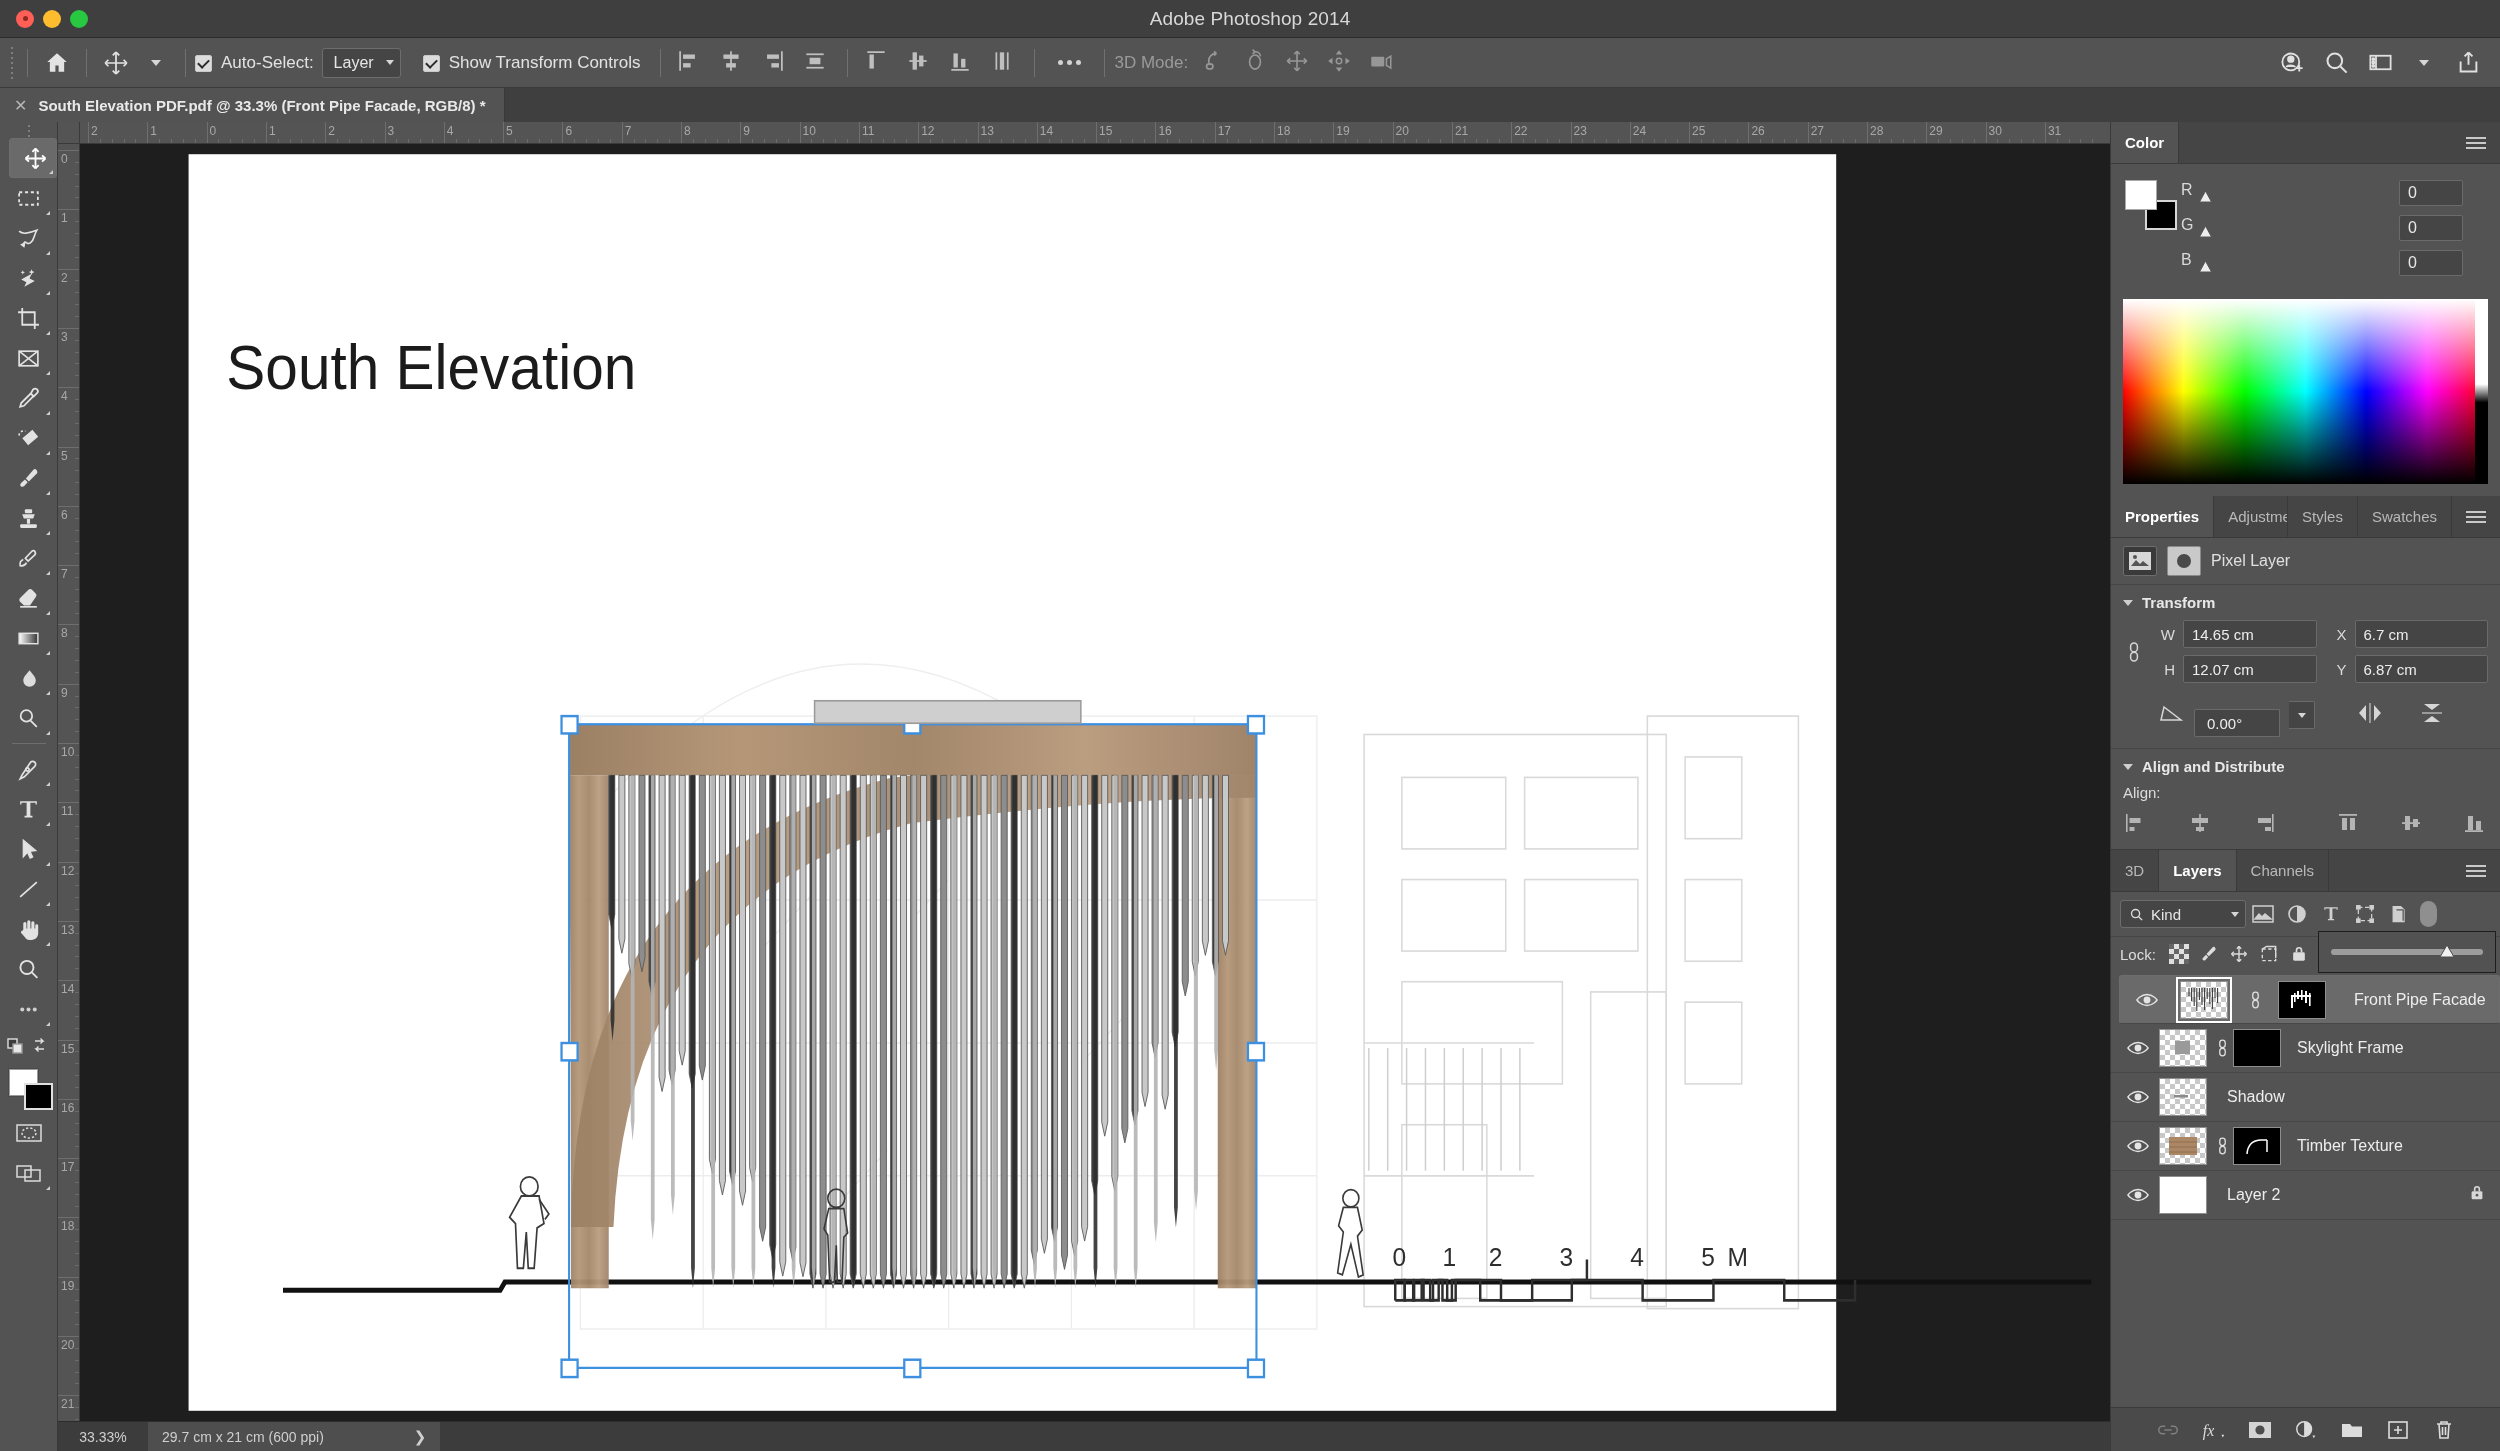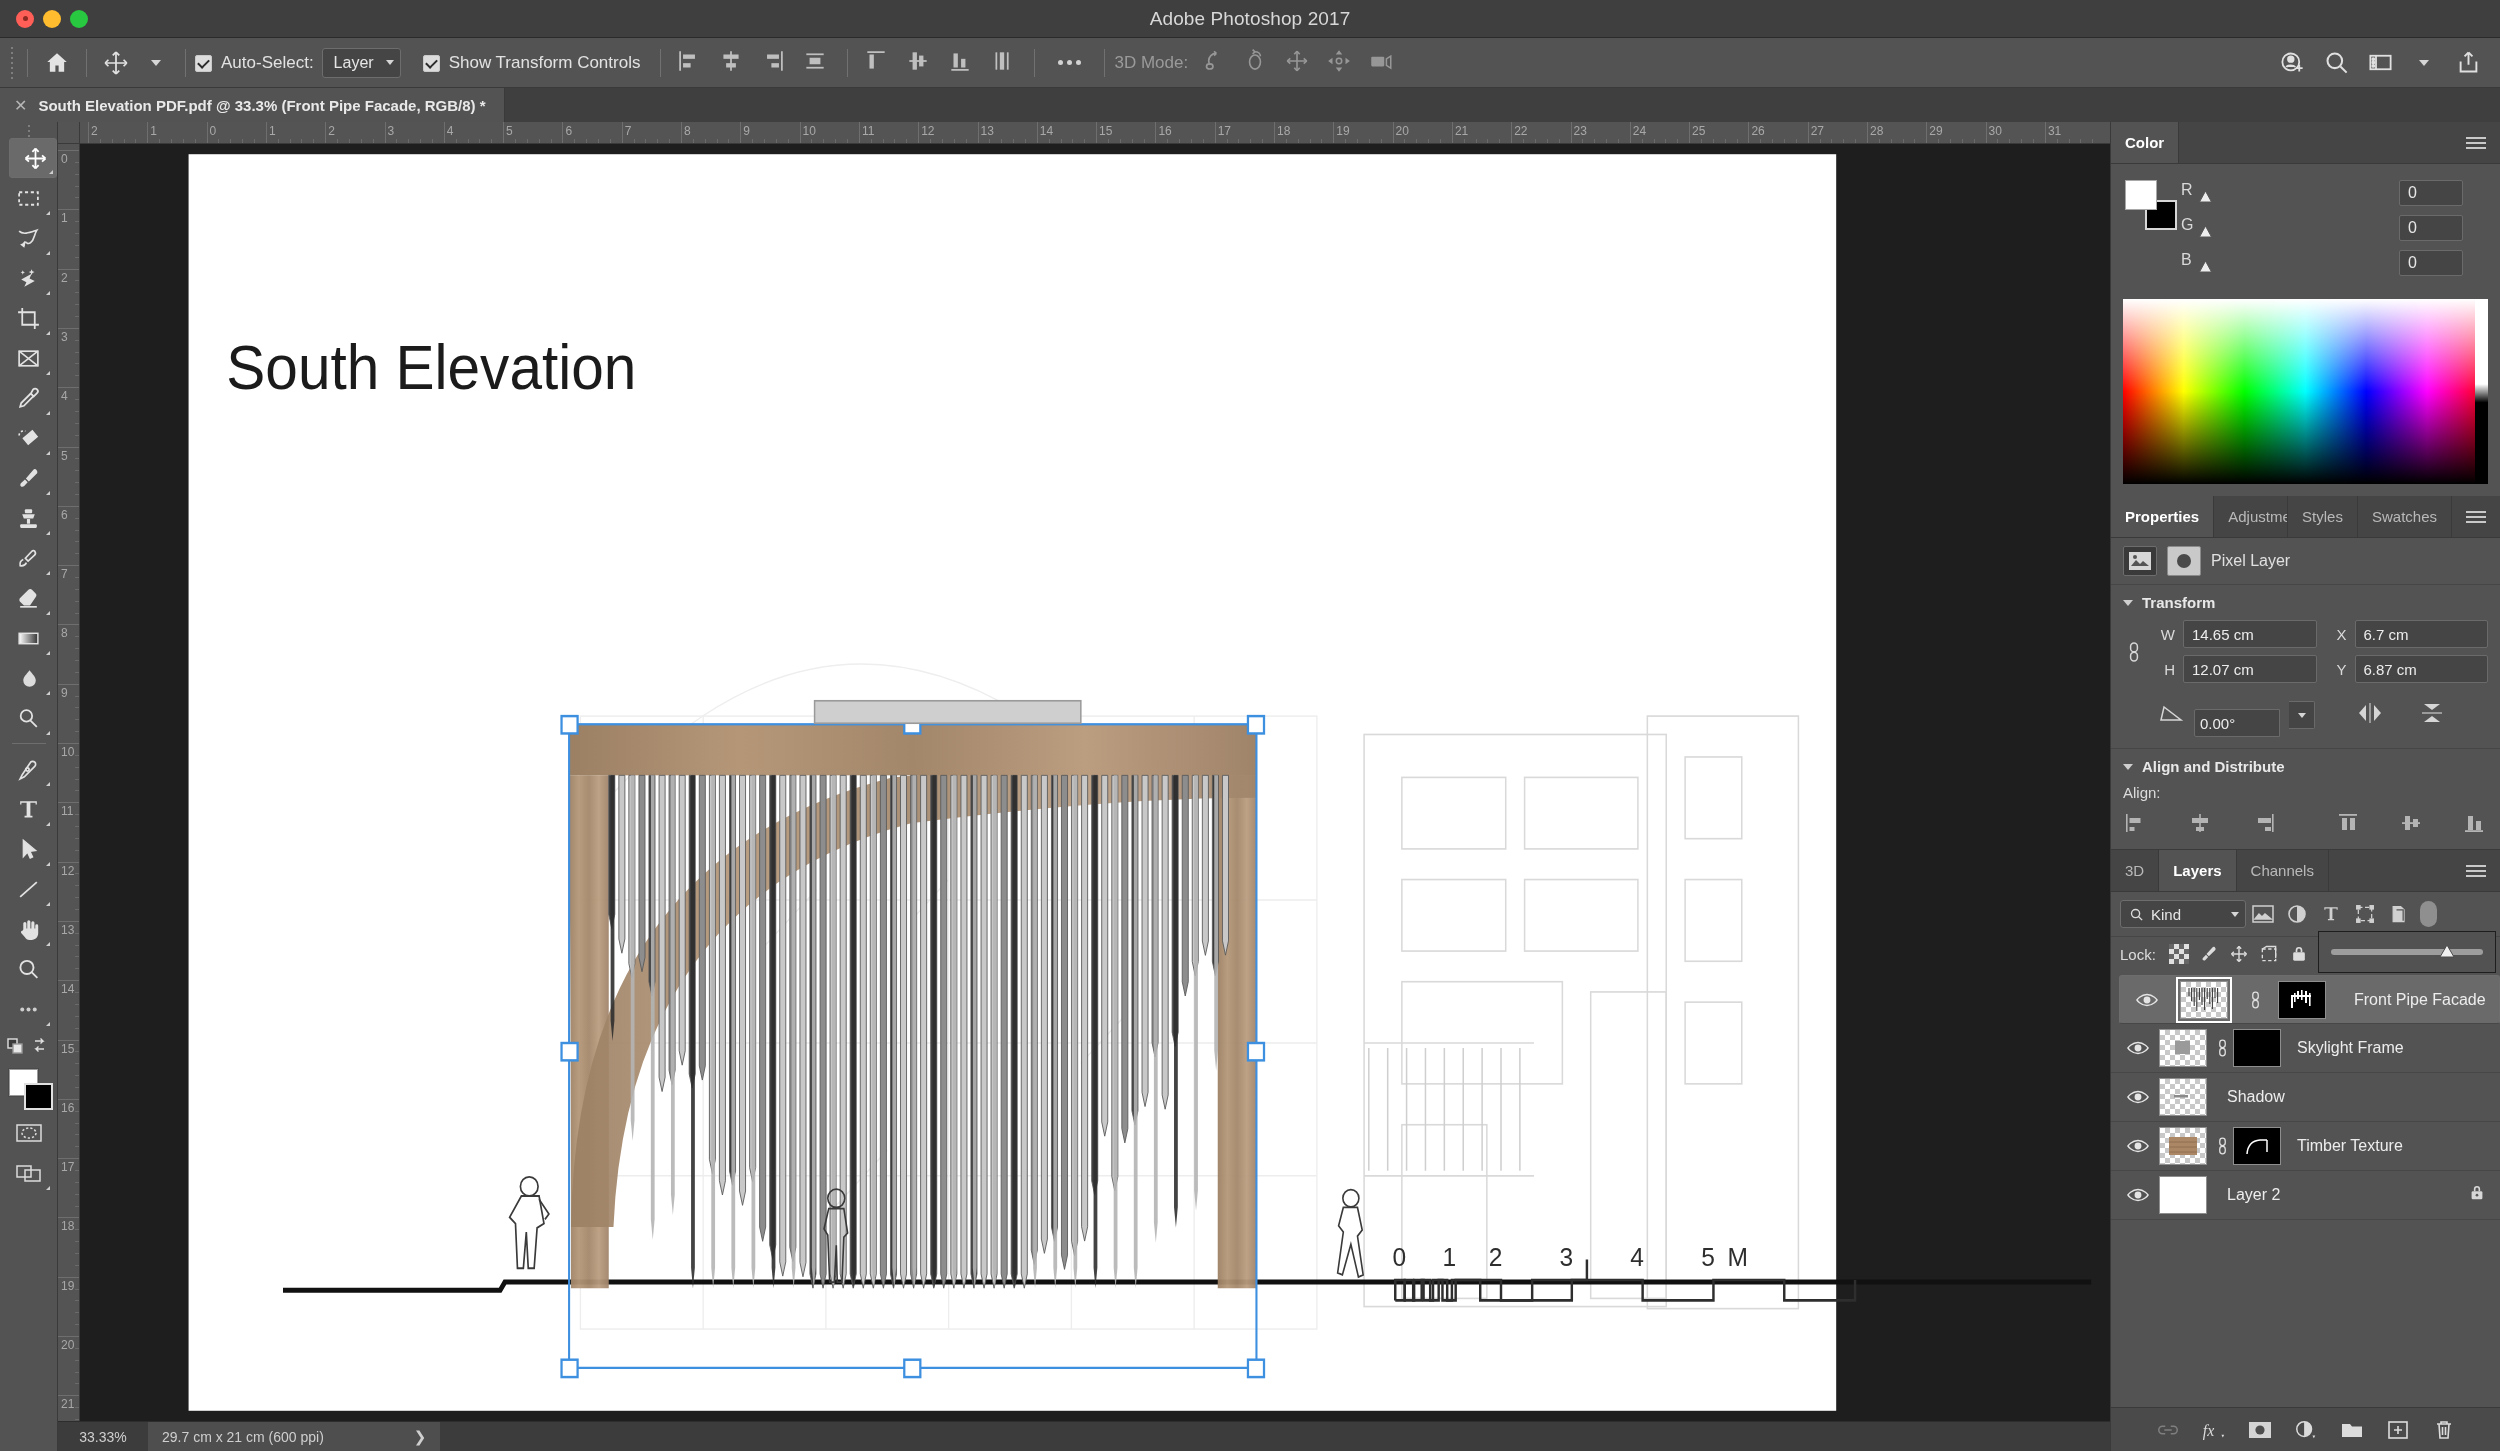--- a/index.html
+++ b/index.html
@@ -173,21 +173,21 @@
   .tform { padding:2px 12px 10px 12px; display:flex; align-items:center; gap:8px;}
   .linkico { width:22px; display:flex; justify-content:center; }
   .tgrid { display:grid; grid-template-columns:22px 1fr 22px 1fr; gap:7px 8px; flex:1;
            align-items:center; }
   .tlab { font-size:15px; color:#dadada; text-align:right; }
   .tbox { height:28px;background:#454545;border:1px solid #6a6a6a;border-radius:2px;
           font-size:15px;color:#ededed; display:flex;align-items:center;padding-left:8px;}
   .rotrow { display:flex; align-items:center; gap:9px; padding:0 12px 11px 48px; }
   .rotbox { height:28px;width:86px;background:#454545;border:1px solid #6a6a6a;
             border-radius:2px 0 0 2px; font-size:15px;color:#ededed;
-            display:flex;align-items:center;padding-left:5px;margin-top:16px;}
+            display:flex;align-items:center;padding-left:12px;margin-top:16px;}
   .rotchev { height:28px;width:26px;background:#454545;border:1px solid #6a6a6a;border-left:none;
              border-radius:0 2px 2px 0; display:flex;align-items:center;justify-content:center;}
   .alignlab { font-size:15px; color:#dcdcdc; padding:2px 12px 8px 12px; }
   .alignrow { display:flex; align-items:center; padding:0 12px 12px 12px; gap:6px;}
   .alignrow .gap { width:26px; }
   .a-ico { width:34px;height:28px; display:flex;align-items:center;justify-content:center;
            opacity:.85; }
 
   
   .layerpanel { flex:1; display:flex; flex-direction:column; min-height:0;
@@ -248,21 +248,21 @@
 <div class="app">
 
   <div class="titlebar">
     <div class="traffic">
       <div class="tl r">
           <div class="dot"></div>
         </div>
       <div class="tl y"></div>
       <div class="tl g"></div>
     </div>
-    <div class="win-title">Adobe Photoshop 2017</div>
+    <div class="win-title">Adobe Photoshop 2014</div>
   </div>
 
   <div class="optionsbar">
     <div class="grip">
       <i></i>
         <i></i>
         <i></i>
         <i></i>
         <i></i>
         <i></i>

